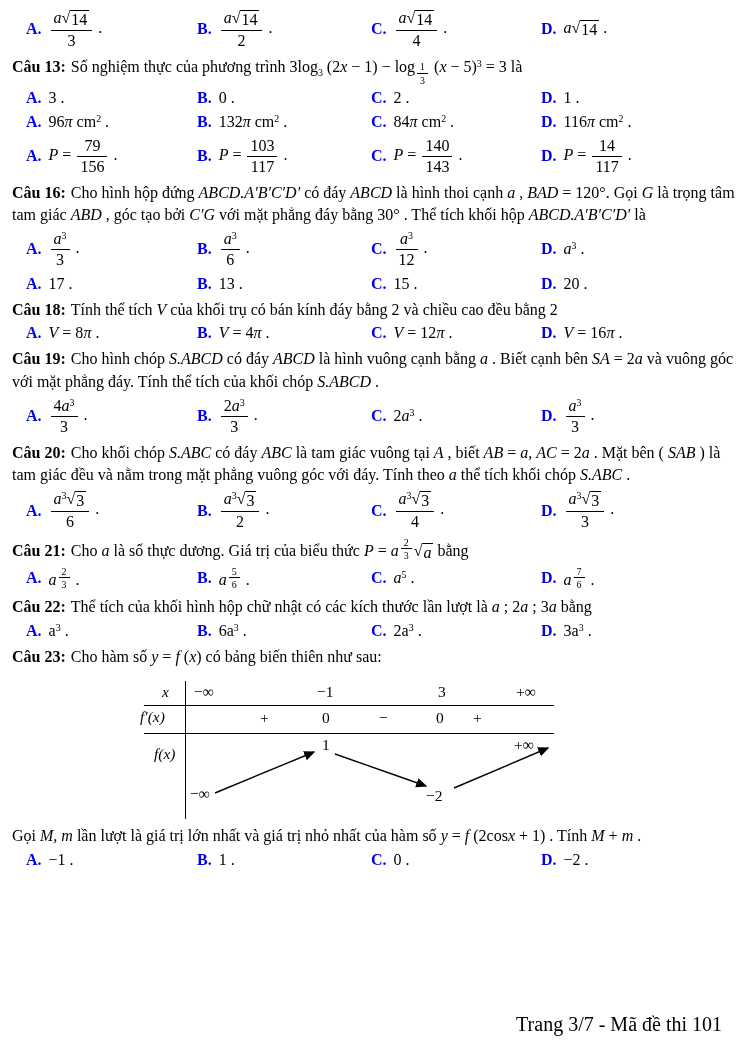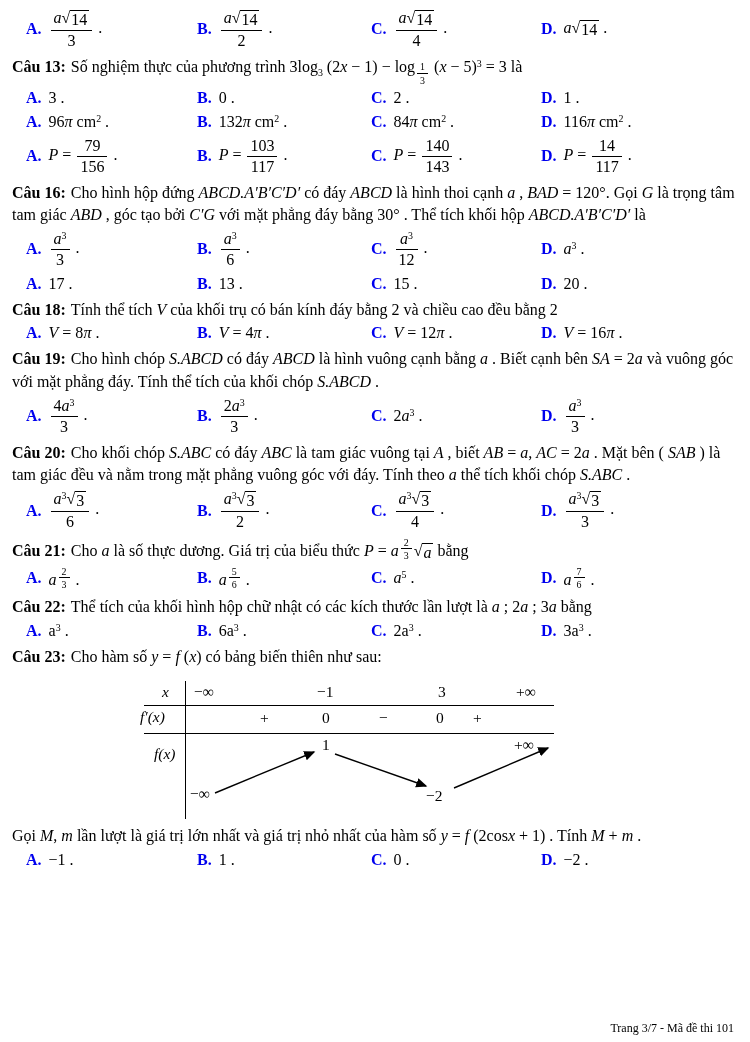--- a/index.html
+++ b/index.html
@@ -29,21 +29,21 @@
   sub .frac .num,sup .frac .num{border-bottom-width:1px;padding:0 1px 0 1px;}
   .sqrt{display:inline-flex;align-items:flex-start;vertical-align:middle;}
   .rad{line-height:1.05;}
   .radbody{border-top:1.3px solid #000;line-height:1.15;padding:0 2px 0 1px;}
   
   .vtable{position:relative;width:432px;height:138px;margin:12px 0 6px 120px;font-size:15.5px;}
   .vt-line{position:absolute;background:#000;}
   .vt-label{position:absolute;font-style:italic;}
   .vt-val{position:absolute;}
   .vt-svg{position:absolute;left:0;top:52px;}
-  .footer{position:absolute;right:16px;bottom:6px;font-size:12px;}
+  .footer{position:absolute;right:28px;bottom:6px;font-size:20px;}
 </style>
 </head>
 <body>
 
 <div class="page">
 
   <div class="ans-row" id="prev-answers">
       <div class="ans">
         <span class="ans-letter">A.</span>
         <span><span class="frac">

